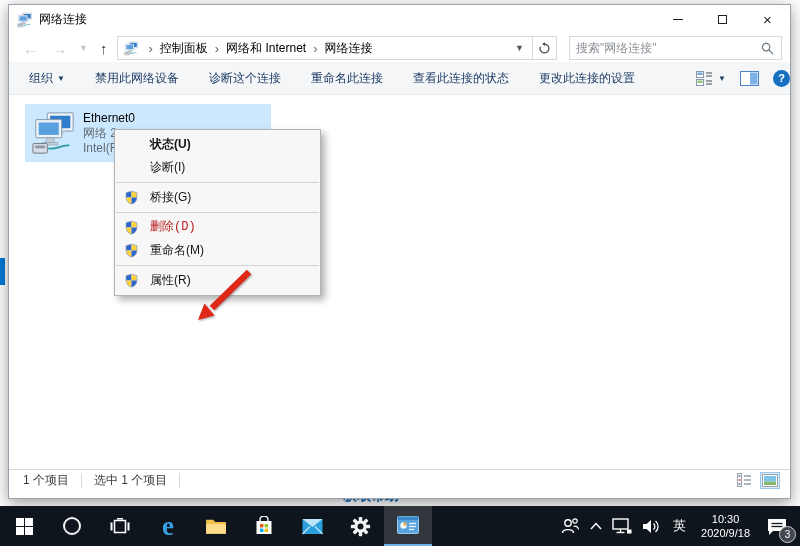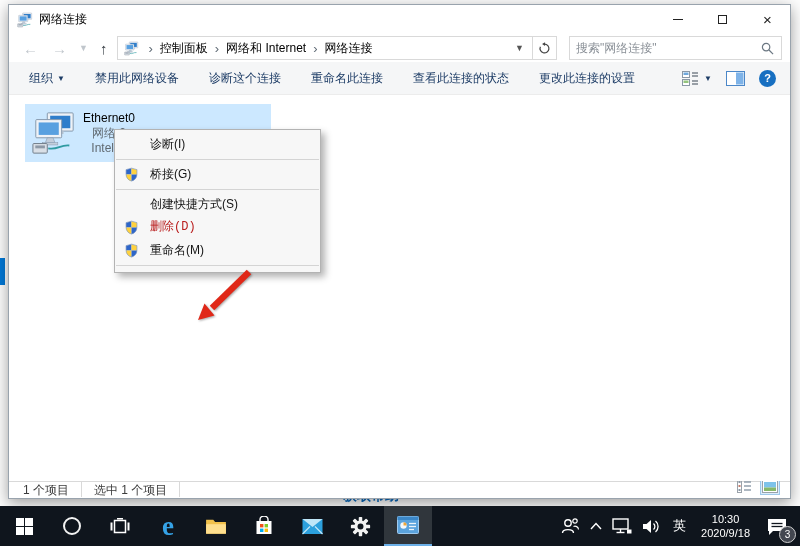--- a/index.html
+++ b/index.html
@@ -34,34 +34,34 @@
   .crumb-sep { color:#5f6a75; padding:0 7px; font-size:13px; }
   .crumb { color:#000000; white-space:nowrap; }
   .addr-tail { margin-left:auto; display:flex; align-items:center; height:100%; }
   .addr-chev { font-size:9px; color:#555; padding:0 8px; }
   .refresh-btn { width:24px; height:100%; border-left:1px solid #d9d9d9; display:flex; align-items:center; justify-content:center; color:#444; font-size:14px; }
   .searchbox { width:213px; height:24px; border:1px solid #d9d9d9; margin-left:6px; display:flex; align-items:center; background:#fff; }
   .searchbox input { flex:1; border:none; outline:none; font-size:12px; color:#333; padding:0 6px; font-family:inherit; background:transparent; }
   .searchbox input::placeholder { color:#8a9097; }
   .search-glyph { margin-right:7px; flex:0 0 auto; }
 
-  .cmdbar { height:33px; background:#f5f6f7; display:flex; align-items:center; padding:0 14px 0 20px; flex:0 0 auto; color:#1d3c66; border-bottom:1px solid #ececec; }
+  .cmdbar { height:33px; background:#f5f6f7; display:flex; align-items:center; padding:0 0 0 20px; flex:0 0 auto; color:#1d3c66; border-bottom:1px solid #ececec; }
   .cmd { margin-right:30px; white-space:nowrap; }
   .cmd .dd { font-size:8px; vertical-align:1px; margin-left:4px; }
   .cmd-icons { margin-left:auto; display:flex; align-items:center; gap:14px; }
   .help-circle { width:17px; height:17px; border-radius:50%; background:#176fc1; color:#fff; font-weight:bold; font-size:11px; display:flex; align-items:center; justify-content:center; }
 
   .mainarea { flex:1; position:relative; background:#fff; }
   .conn-tile { position:absolute; left:16px; top:9px; width:246px; height:58px; background:#cce8ff; display:flex; align-items:center; }
   .conn-icon { width:46px; height:46px; margin:0 6px 0 6px; flex:0 0 auto; }
-  .conn-text { line-height:15px; overflow:hidden;text-align:center; }
+  .conn-text { line-height:15px; overflow:hidden; }
   .conn-name { color:#000; }
   .conn-sub { color:#616a72; }
 
-  .statusbar { height:17px; border-top:1px solid #d9d9d9; display:flex; padding:0 10px 8px 14px; flex:0 0 auto; color:#3c3c3c; }
+  .statusbar { height:29px; border-top:1px solid #d9d9d9; display:flex; align-items:center; padding:0 10px 8px 14px; flex:0 0 auto; color:#3c3c3c; }
   .status-item { padding-right:12px; }
   .status-div { width:1px; height:15px; background:#d9d9d9; margin-right:12px; }
   .status-views { margin-left:auto; display:flex; align-items:center; gap:6px; }
   .view-toggle { padding:1px; border:1px solid transparent; display:flex; }
   .view-toggle.active { border-color:#9ec8ea; background:#dceefb; }
 
   
   .ctxmenu { position:absolute; left:114px; top:129px; width:207px; background:#f7f7f7; border:1px solid #b3b3b3;
              box-shadow:4px 4px 7px rgba(0,0,0,.30); z-index:50; padding:3px 0; }
   .mi { position:relative; height:23px; line-height:23px; padding-left:35px; color:#141414; }
@@ -243,47 +243,53 @@
           <rect x="0.5" y="0.5" width="15" height="12" fill="#fff" stroke="#9aa2aa"></rect>
           <rect x="2" y="2" width="12" height="5.5" fill="#7ec3ea"></rect>
           <rect x="2" y="7.5" width="12" height="3.5" fill="#86b86a"></rect>
         </svg>
       </span>
     </div>
   </div>
 </div>
 
 <div class="ctxmenu">
+  <div class="mi bold">
+    <span>状态(U)</span>
+  </div>
   <div class="mi">
     <span>诊断(I)</span>
   </div>
   <div class="msep"></div>
   <div class="mi">
     <svg class="shield">
         <use href="#sym-shield"></use>
       </svg>
     <span>桥接(G)</span>
   </div>
   <div class="msep"></div>
-  <div class="mi">
-    <span>创建快捷方式(S)</span>
-  </div>
   <div class="mi disabled">
     <svg class="shield">
         <use href="#sym-shield"></use>
       </svg>
     <span>删除(D)</span>
   </div>
   <div class="mi">
     <svg class="shield">
         <use href="#sym-shield"></use>
       </svg>
     <span>重命名(M)</span>
   </div>
   <div class="msep"></div>
+  <div class="mi">
+    <svg class="shield">
+        <use href="#sym-shield"></use>
+      </svg>
+    <span>属性(R)</span>
+  </div>
 </div>
 
 <svg class="red-arrow" width="70" height="68" viewBox="0 0 70 68">
   <line x1="59" y1="10" x2="22" y2="46" stroke="#e02818" stroke-width="6.5"></line>
   <polygon points="8,58 24.5,53.5 14.5,41.5" fill="#e02818"></polygon>
 </svg>
 
 <div class="taskbar">
   <div class="tb-btn">
     <svg width="17" height="17" viewBox="0 0 17 17">

